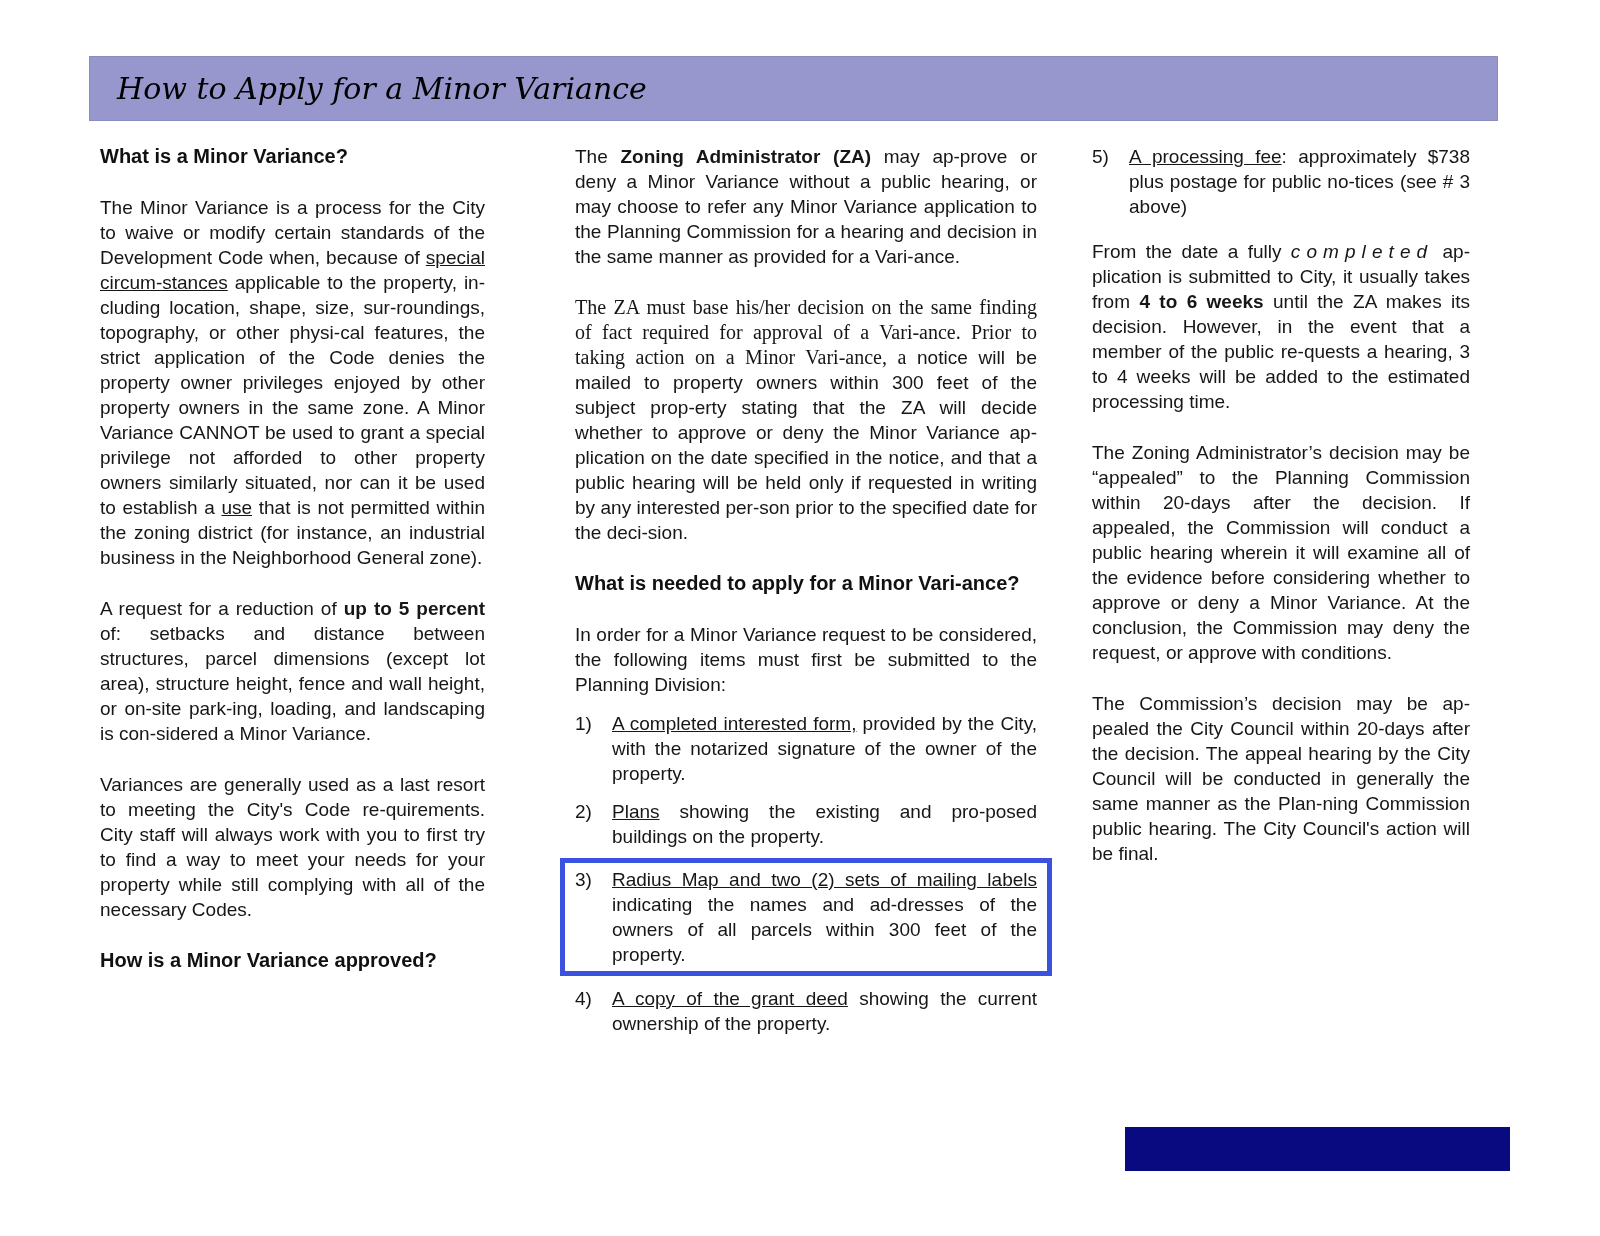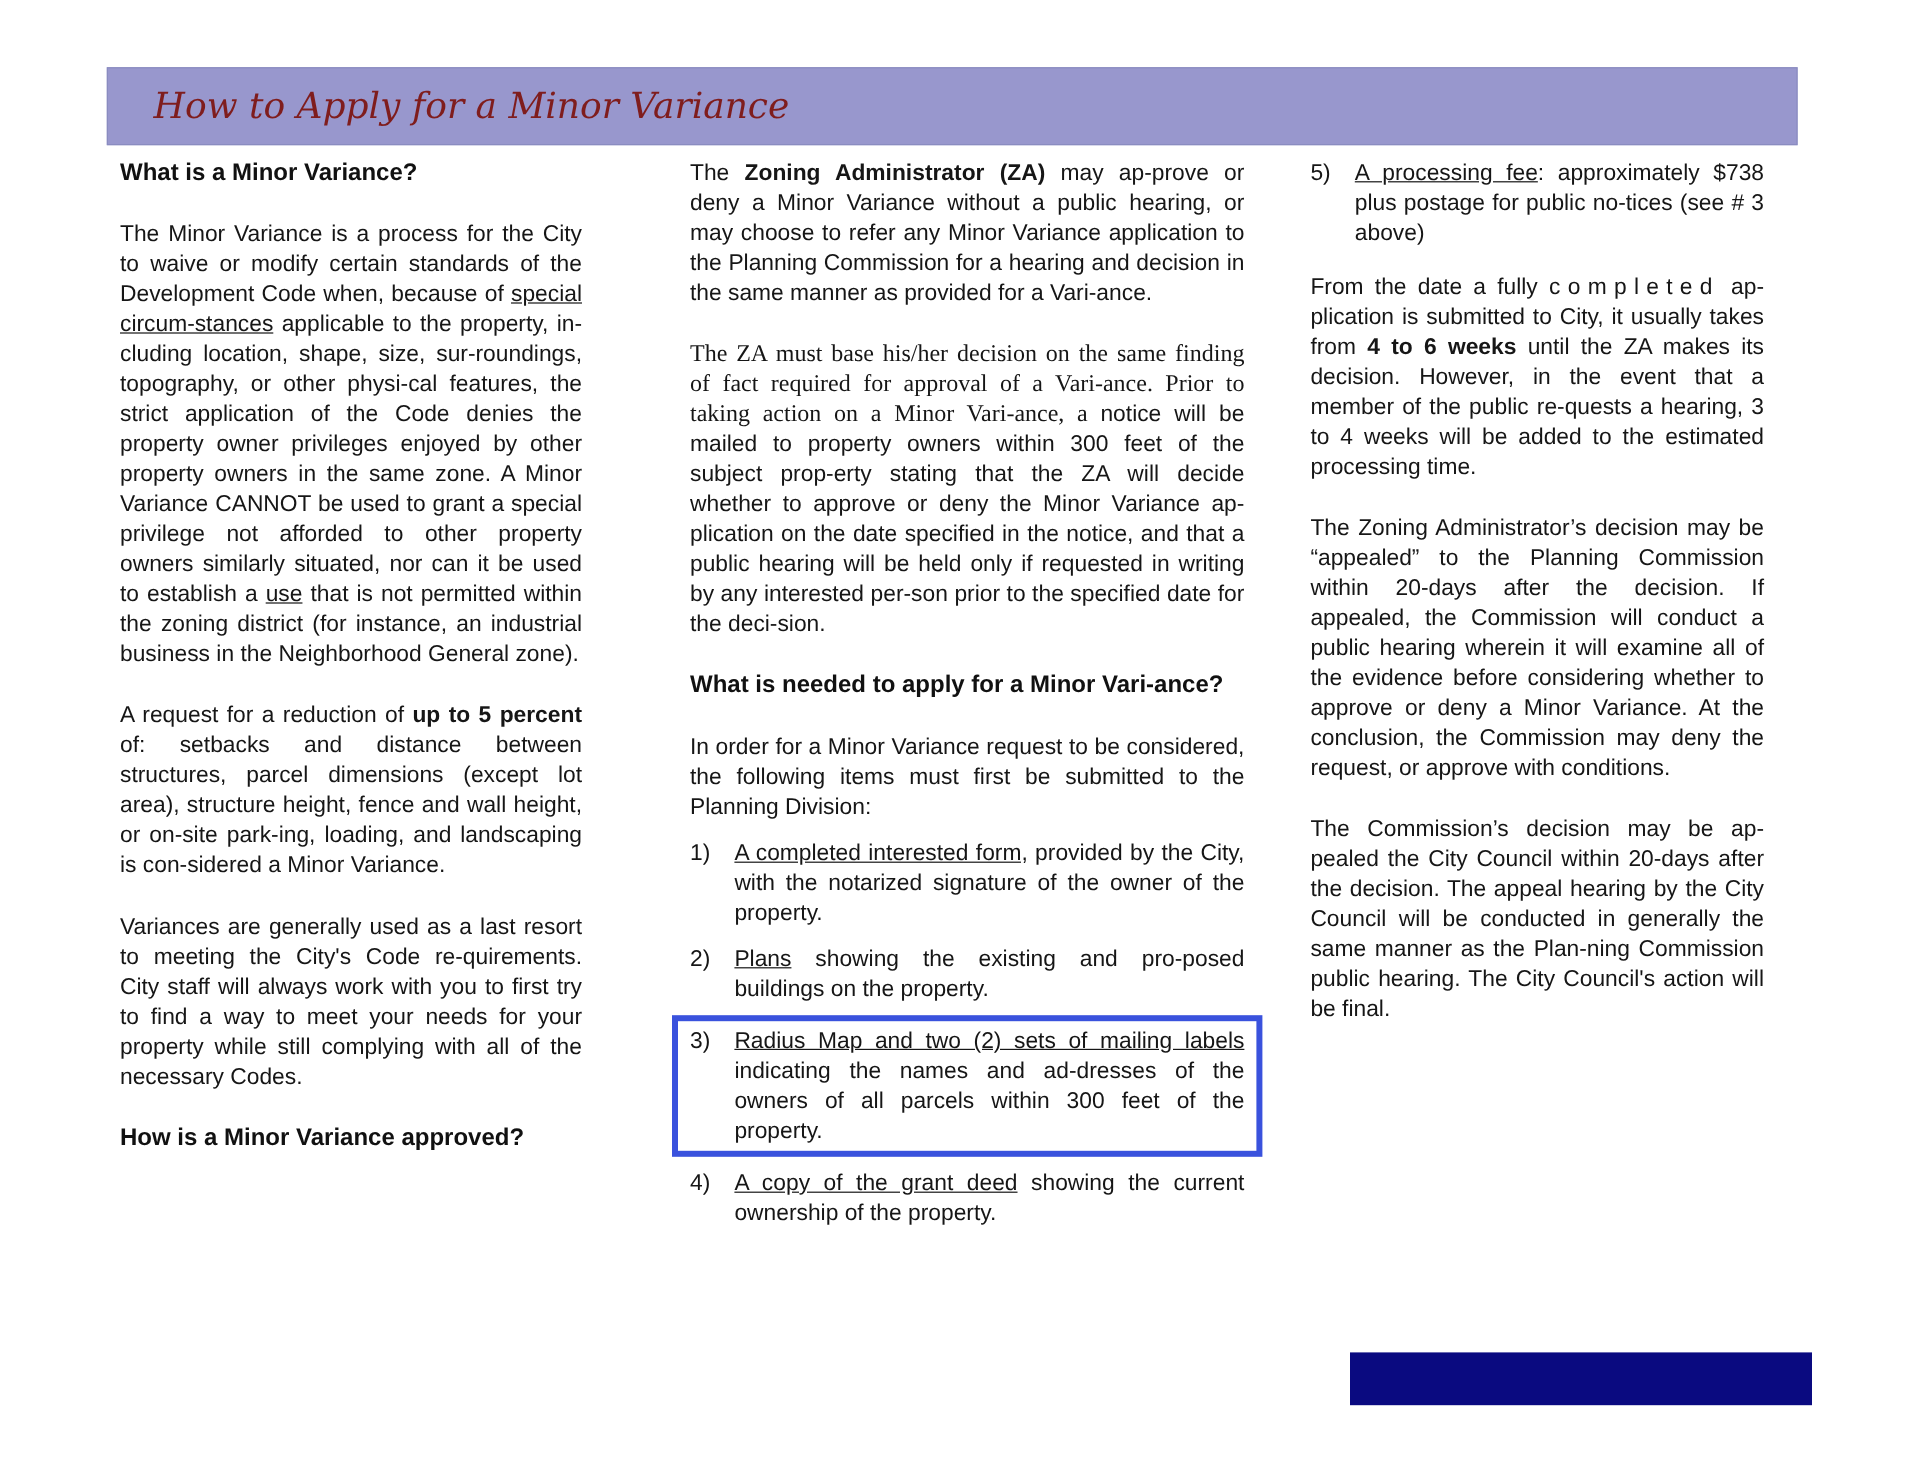--- a/index.html
+++ b/index.html
@@ -13,24 +13,24 @@
     position:relative;width:1600px;height:1236px;background:#ffffff;overflow:hidden;
     font-family:"Liberation Sans",sans-serif;color:var(--text);
   }
   .banner{
     position:absolute;left:89px;top:56px;width:1409px;height:65px;
     background:var(--banner-bg);border:1px solid #8a8cc0;box-sizing:border-box;
     display:flex;align-items:center;
   }
   .banner-title{
     font-family:"DejaVu Serif",serif;font-style:italic;font-size:30px;
-    color:#7f1d1d;padding-left:38px;white-space:nowrap;
+    color:#000000;padding-left:27px;white-space:nowrap;
   }
   .col{
-    position:absolute;top:132px;text-align:justify;
+    position:absolute;top:144px;text-align:justify;
     font-size:19px;line-height:25px;
   }
   .col1{left:100px;width:385px;}
   .col2{left:575px;width:462px;}
   .col3{left:1092px;width:378px;}
   h2.sec{
     font-size:20px;line-height:25px;font-weight:bold;text-align:left;
     margin:0 0 26px 0;color:#111111;
   }
   p.para{margin:0 0 26px 0;}
@@ -47,21 +47,21 @@
   .item5{margin-bottom:20px;}
   .navy-bar{
     position:absolute;left:1125px;top:1127px;width:385px;height:44px;
     background:var(--bar);
   }
   
   .r-n{}
   .r-b{font-weight:bold;}
   .r-u{text-decoration:underline;}
   .r-serif{font-family:"Liberation Serif",serif;font-size:20px;margin-top:16px;}
-  .r-sp{letter-spacing:0.32em;}
+  .r-sp{letter-spacing:0.32em;font-style:italic;}
 </style>
 </head>
 <body>
 
 <div class="page">
 
   <div class="banner">
     <span class="banner-title">How to Apply for a Minor Variance</span>
   </div>
 

